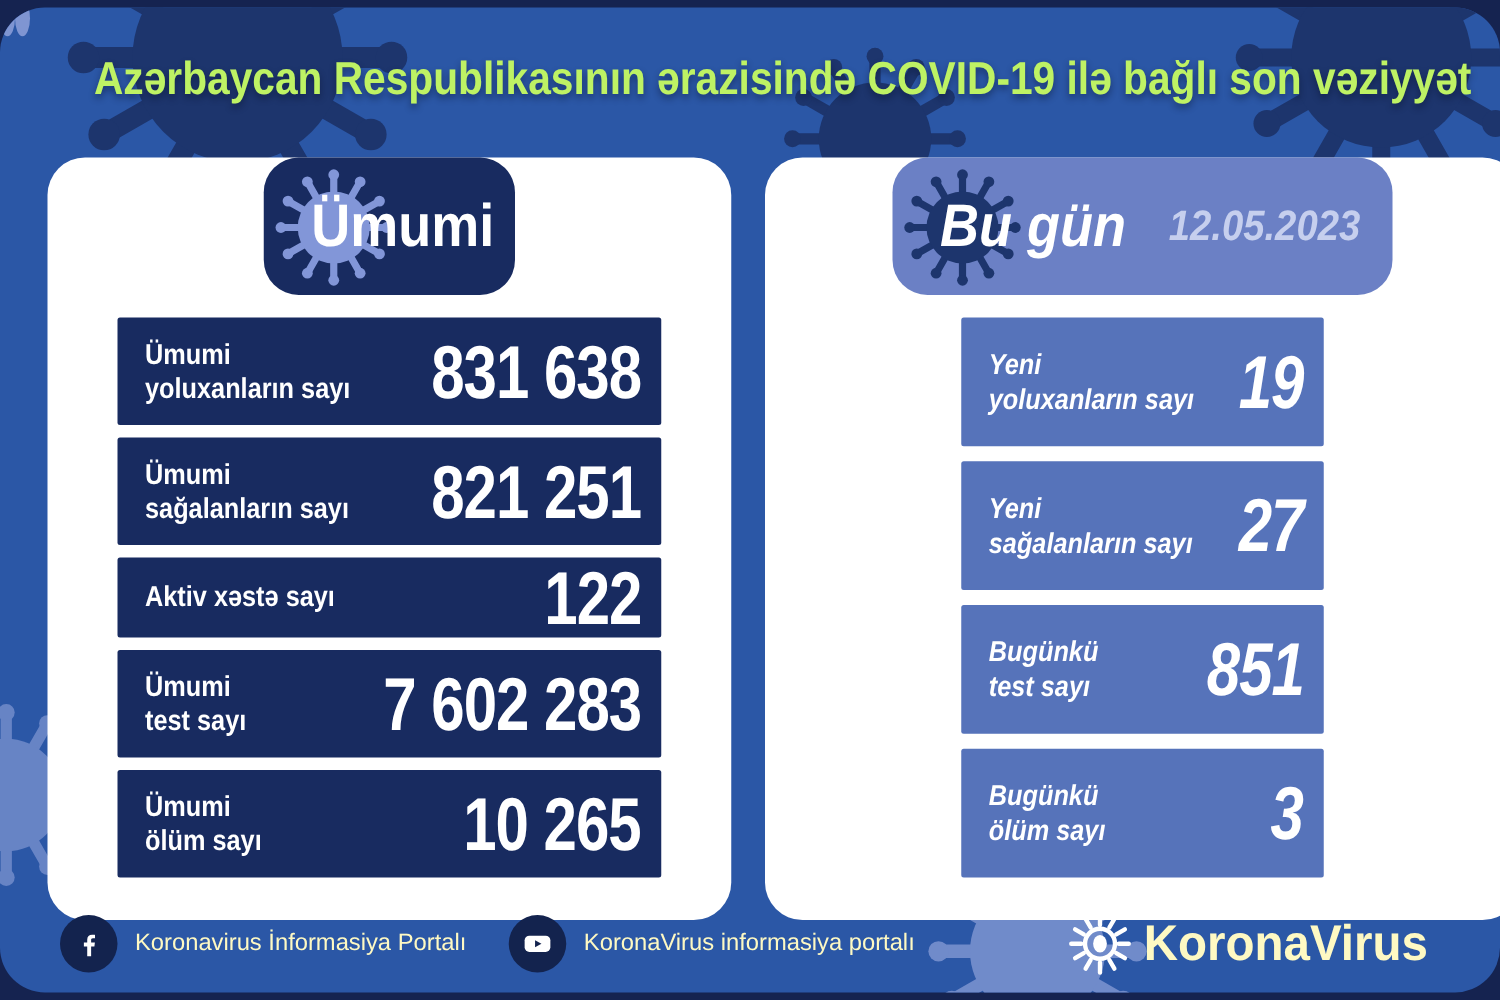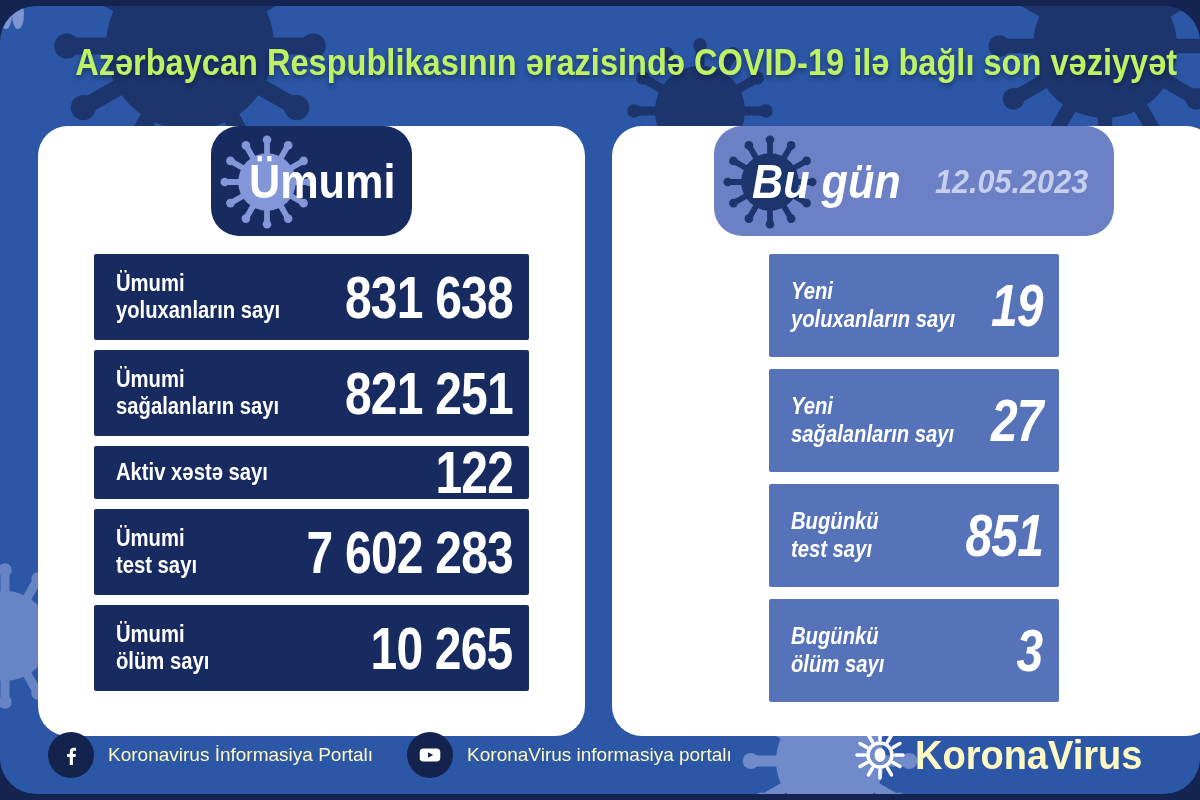--- a/index.html
+++ b/index.html
@@ -53,21 +53,21 @@
     position:relative;margin-left:auto;margin-right:26px;font-size:34px;font-weight:bold;
     color:#c6cfee;transform:scaleX(.9);transform-origin:right center;white-space:nowrap;
   }
 
   .rows{flex:1;display:flex;flex-direction:column;margin:18px 24px 0 24px;}
   .row{
     display:flex;align-items:center;justify-content:space-between;
     color:#fff;border-radius:2px;padding:0 16px 0 22px;flex:none;
   }
   .panel.left .row{background:#182b60;height:86px;margin-bottom:10px;}
-  .panel.left .row.short{height:53px;}
+  .panel.left .row.short{height:64px;}
   .panel.right .row{background:#5673ba;height:103px;margin-bottom:12px;}
   .row-label{
     white-space:pre-line;font-size:23px;font-weight:bold;line-height:1.18;
     transform:scaleX(.88);transform-origin:left center;
   }
   .row-value{
     font-size:60px;font-weight:bold;letter-spacing:-1px;white-space:nowrap;
     transform:scaleX(.8);transform-origin:right center;
   }
 

